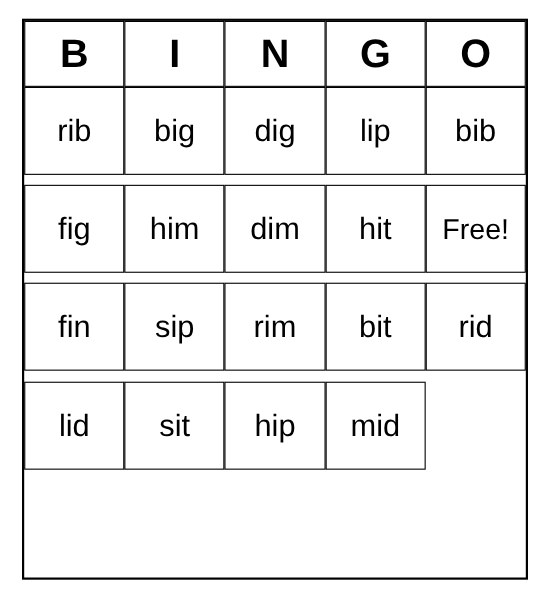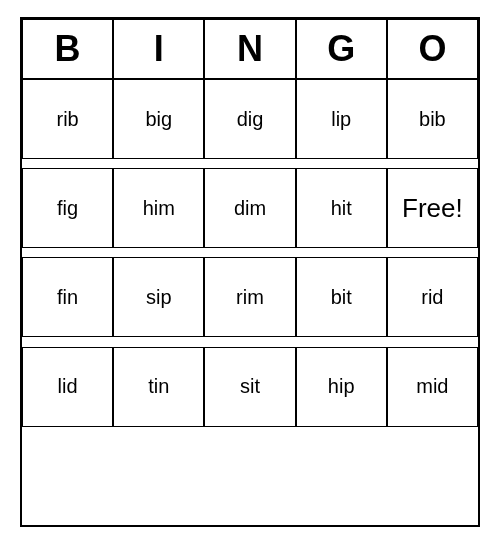--- a/index.html
+++ b/index.html
@@ -36,21 +36,21 @@
       font-weight: bold;
       padding: 8px 0;
       color: #000;
     }
 
     .cell {
       border: 1px solid #000;
       display: flex;
       justify-content: center;
       align-items: center;
-      font-size: 20px;
+      font-size: 28px;
       color: #000;
       height: 80px;
     }
 
     .free-cell {
       font-size: 26px;
     }
   </style>
 </head>
 <body>
@@ -70,17 +70,16 @@
     <div class="cell">him</div>
     <div class="cell">dim</div>
     <div class="cell">hit</div>
     <div class="cell free-cell">Free!</div>
     <div class="cell">fin</div>
     <div class="cell">sip</div>
     <div class="cell">rim</div>
     <div class="cell">bit</div>
     <div class="cell">rid</div>
     <div class="cell">lid</div>
-    <div class="cell">tin</div>
     <div class="cell">sit</div>
     <div class="cell">hip</div>
     <div class="cell">mid</div>
   </div>
 
 </body></html>

